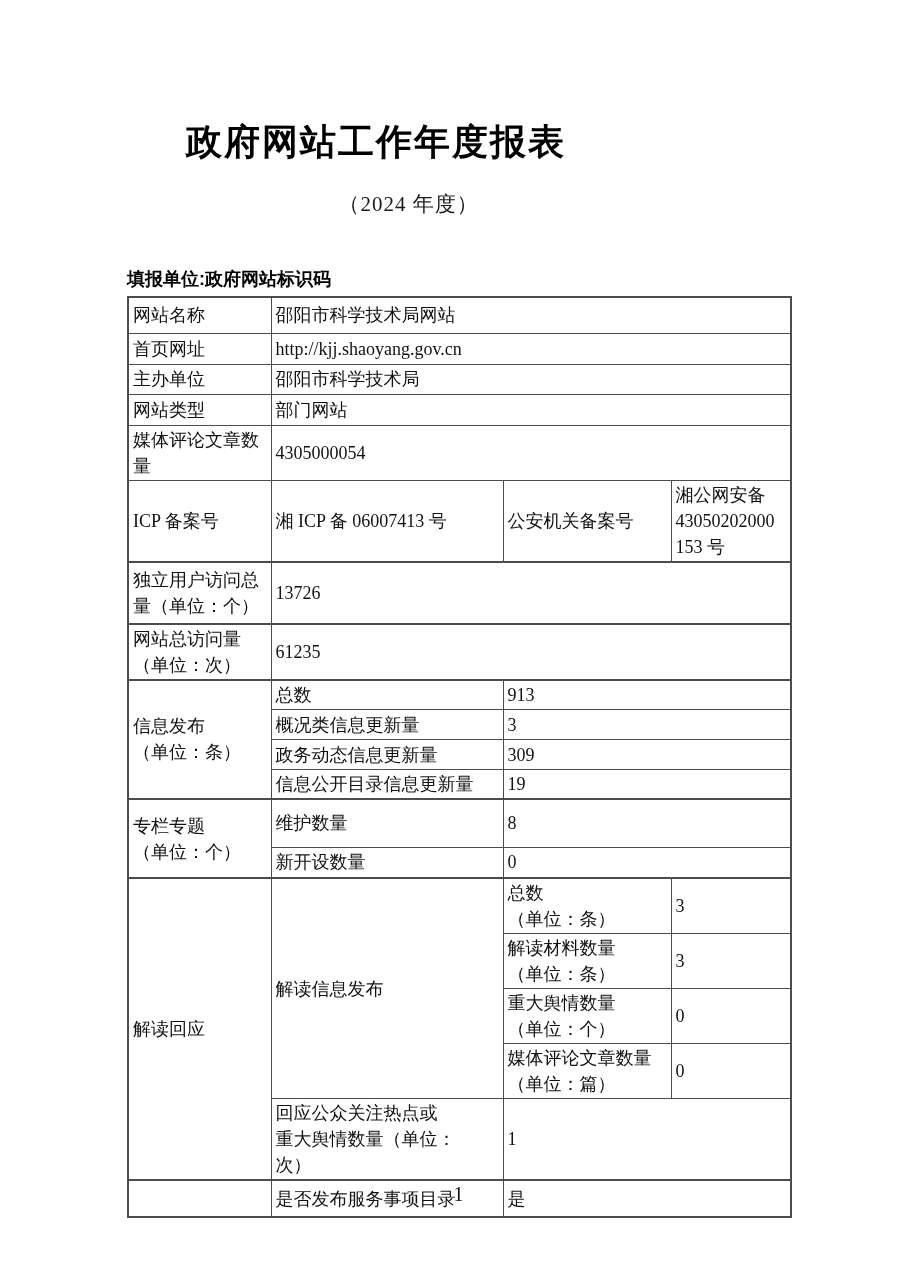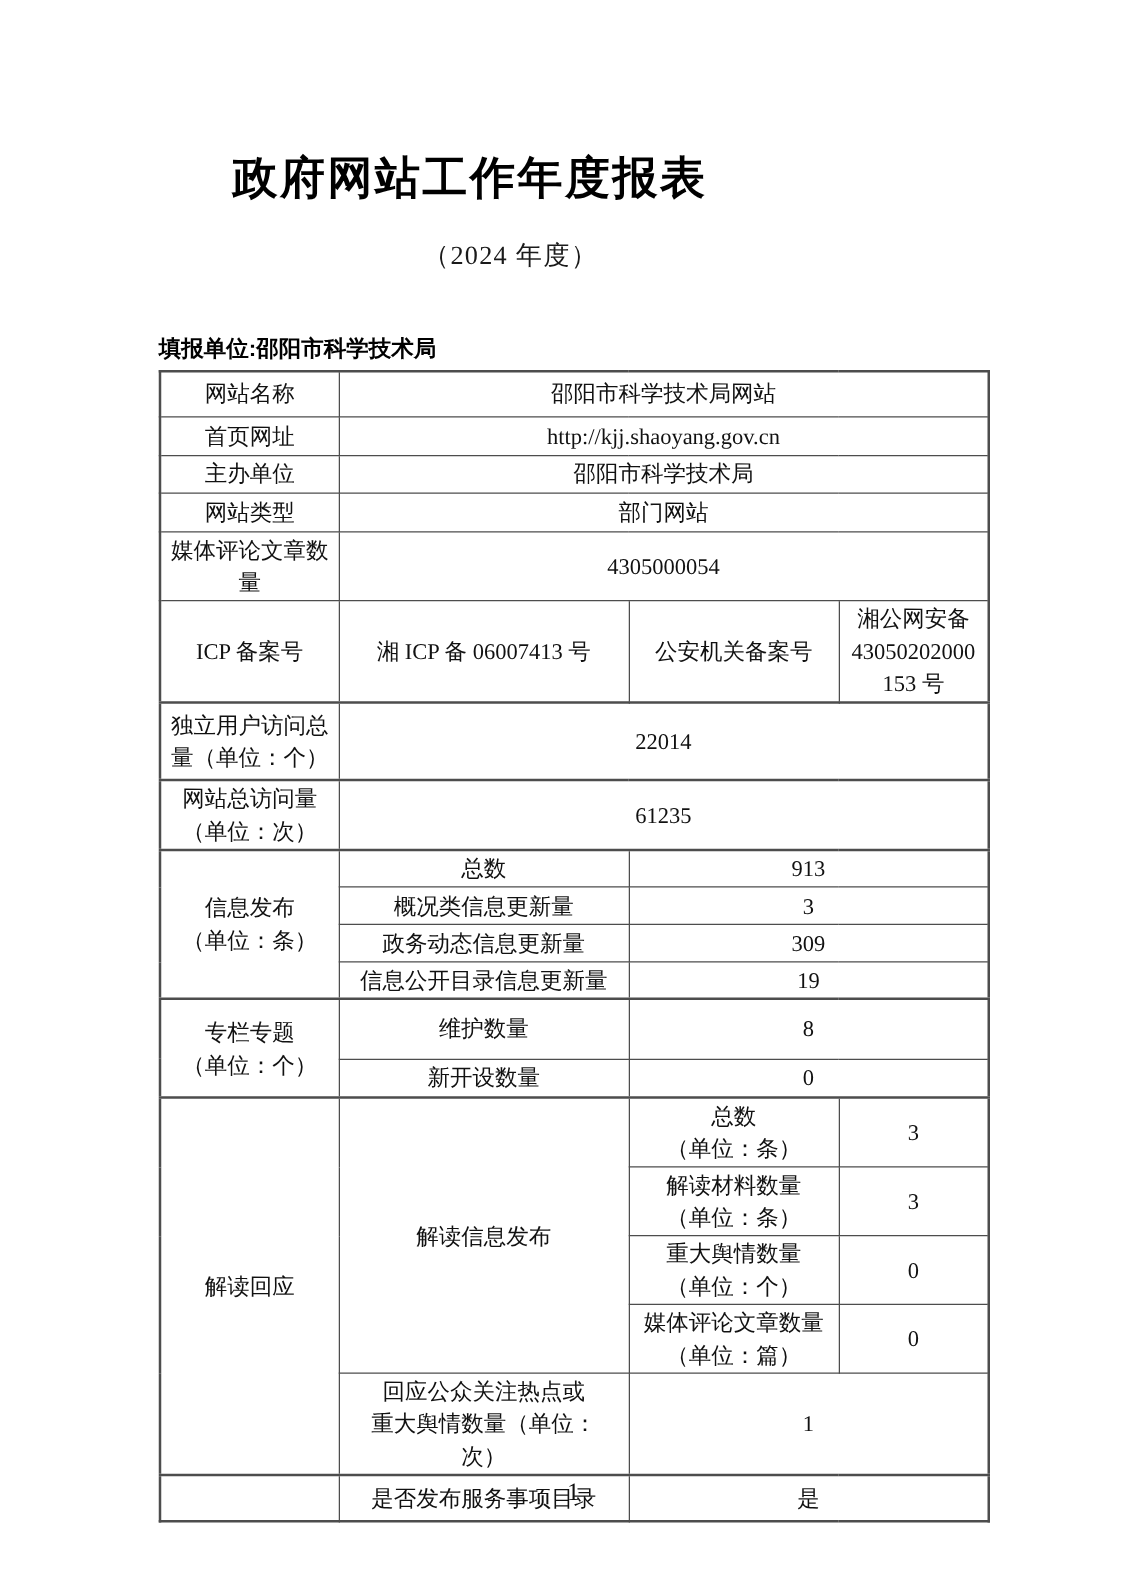--- a/index.html
+++ b/index.html
@@ -55,40 +55,39 @@
     position: absolute;
     top: 296px;
     left: 127px;
     width: 663px;
     border-collapse: collapse;
     table-layout: fixed;
     border: 2px solid #4d4d4d;
   }
   table.report td {
     border: 1px solid #4d4d4d;
-    text-align: center;
     vertical-align: middle;
     font-size: 18px;
     line-height: 26px;
     padding: 1px 4px;
     white-space: pre-line;
     color: #111111;
     overflow: hidden;
   }
   tr.grp td { border-top: 2px solid #4d4d4d; }
   td.break-all { word-break: break-all; }
 </style>
 </head>
 <body>
 
 <div class="page">
 
   <div class="doc-title">政府网站工作年度报表</div>
   <div class="doc-subtitle">（2024 年度）</div>
-  <div class="reporting-unit">填报单位:邵阳市科学技术局</div>
+  <div class="reporting-unit">填报单位:政府网站标识码</div>
 
   <table class="report">
     <colgroup>
       <col style="width:143px">
       <col style="width:232px">
       <col style="width:168px">
       <col style="width:120px">
     </colgroup>
 
     <tbody>
@@ -118,21 +117,21 @@
       <td>湘 ICP 备 06007413 号</td>
       <td>公安机关备案号</td>
       <td class="break-all">湘公网安备
 43050202000
 153 号</td>
     </tr>
 
     <tr style="height:62px" class="grp">
       <td>独立用户访问总
 量（单位：个）</td>
-      <td colspan="3">22014</td>
+      <td colspan="3">13726</td>
     </tr>
     <tr style="height:55px" class="grp">
       <td>网站总访问量
 （单位：次）</td>
       <td colspan="3">61235</td>
     </tr>
 
     <tr style="height:30px" class="grp">
       <td rowspan="4">信息发布
 （单位：条）</td>

